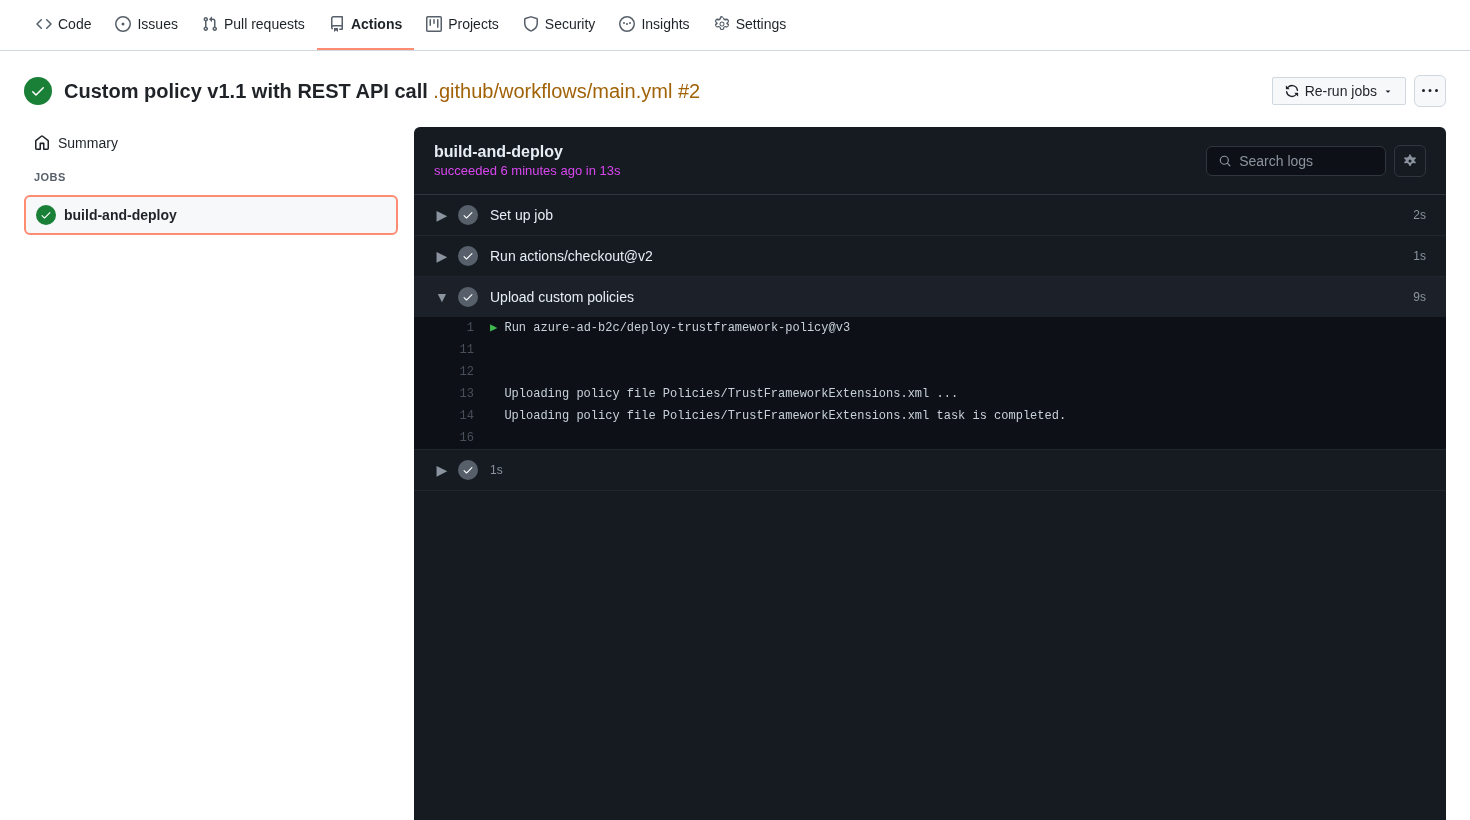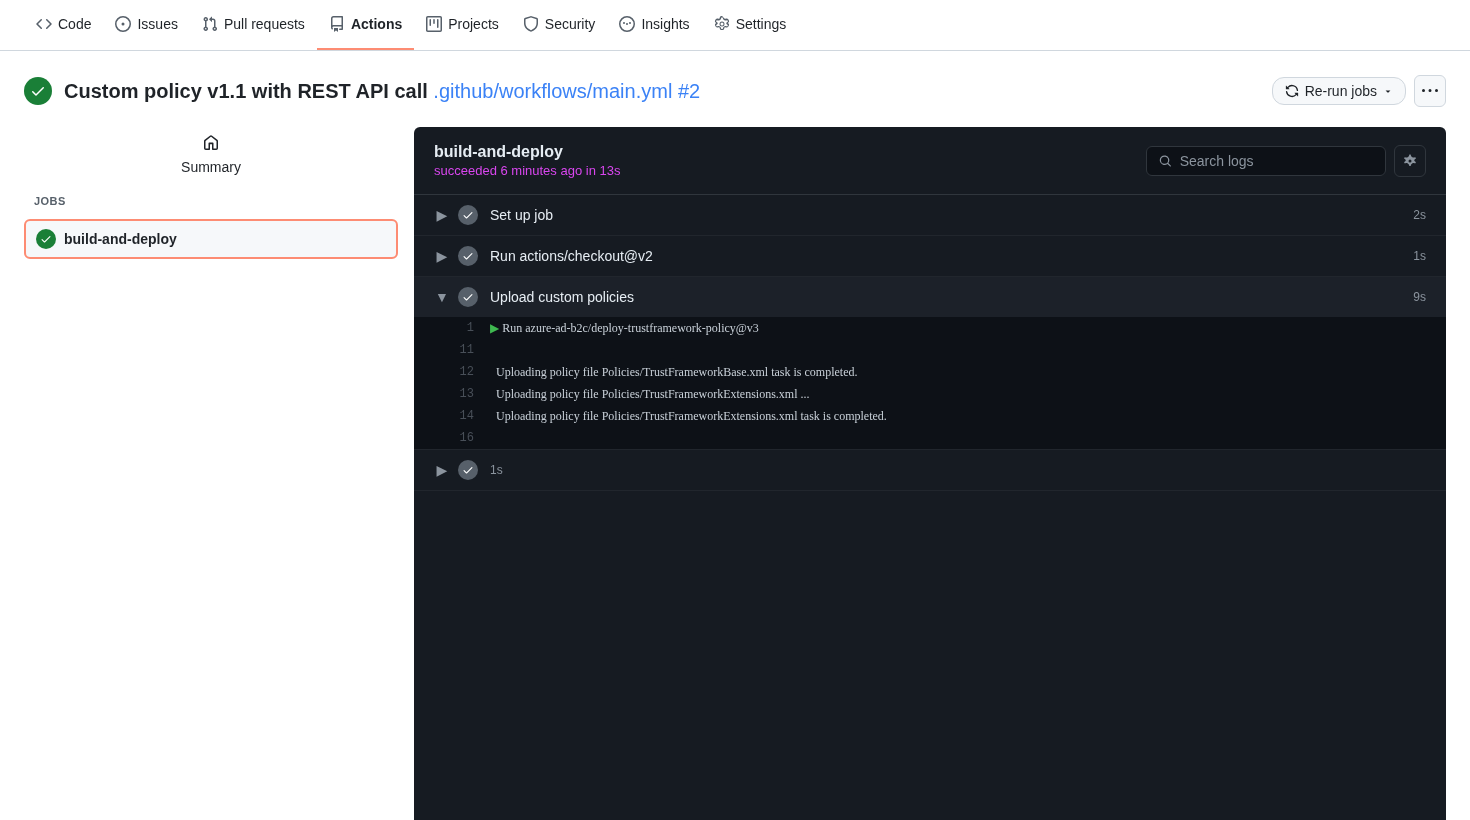--- a/index.html
+++ b/index.html
@@ -50,35 +50,35 @@
       display: flex; align-items: center; justify-content: center;
       color: white;
       font-size: 16px;
       flex-shrink: 0;
     }
     .workflow-title {
       font-size: 20px;
       font-weight: 600;
     }
     .workflow-title .filename {
-      color: #3b82f6;
+      color: #a16207;
       font-weight: 400;
     }
     .workflow-actions {
       display: flex;
       align-items: center;
       gap: 8px;
     }
     .btn-rerun {
       display: flex;
       align-items: center;
       gap: 6px;
       padding: 5px 12px;
       border: 1px solid #d0d7de;
-      border-radius: 12px;
+      border-radius: 2px;
       background: #f6f8fa;
       cursor: pointer;
       font-size: 14px;
       color: #1f2328;
     }
     .btn-more {
       display: flex;
       align-items: center;
       justify-content: center;
       width: 32px; height: 32px;
@@ -105,21 +105,20 @@
     .sidebar-summary {
       display: flex;
       align-items: center;
       gap: 8px;
       padding: 8px 10px;
       font-size: 14px;
       color: #1f2328;
       cursor: pointer;
       border-radius: 6px;
       margin-bottom: 8px;
-      flex-direction: column;
     }
     .sidebar-section-label {
       font-size: 11px;
       font-weight: 600;
       color: #57606a;
       margin-bottom: 8px;
       padding: 4px 10px;
       text-transform: uppercase;
       letter-spacing: 0.04em;
     }
@@ -179,21 +178,21 @@
       gap: 8px;
     }
     .log-search-input {
       display: flex;
       align-items: center;
       background: #0d1117;
       border: 1px solid #30363d;
       border-radius: 6px;
       padding: 6px 12px;
       gap: 8px;
-      width: 240px;
+      width: 180px;
     }
     .log-search-input input {
       background: transparent;
       border: none;
       outline: none;
       color: #8b949e;
       font-size: 14px;
       width: 100%;
     }
     .log-search-input input::placeholder { color: #8b949e; }
@@ -259,21 +258,21 @@
       line-height: 20px;
     }
     .line-num {
       color: #484f58;
       min-width: 40px;
       text-align: right;
       margin-right: 16px;
       user-select: none;
       flex-shrink: 0;
     }
-    .line-content { color: #c9d1d9; white-space: pre; font-family: Liberation Serif, serif; }
+    .line-content { color: #c9d1d9; white-space: pre; }
     .line-content .run-arrow { color: #3fb950; }
   </style>
 </head>
 <body>
 
 <nav class="top-nav">
   <a class="nav-item">
     <span class="nav-icon">
       <svg width="16" height="16" viewBox="0 0 16 16" fill="currentColor">
           <path d="M4.72 3.22a.75.75 0 011.06 1.06L2.06 8l3.72 3.72a.75.75 0 11-1.06 1.06L.47 8.53a.75.75 0 010-1.06l4.25-4.25zm6.56 0a.75.75 0 10-1.06 1.06L13.94 8l-3.72 3.72a.75.75 0 101.06 1.06l4.25-4.25a.75.75 0 000-1.06l-4.25-4.25z"></path>
@@ -454,21 +453,20 @@
           <div class="log-lines">
             <div class="log-line">
               <span class="line-num">1</span>
               <span class="line-content"><span class="run-arrow">▶</span><span> Run azure-ad-b2c/deploy-trustframework-policy@v3</span></span>
             </div>
             <div class="log-line">
               <span class="line-num">11</span>
             </div>
             <div class="log-line">
               <span class="line-num">12</span>
-              <span class="line-content">  Uploading policy file Policies/TrustFrameworkBase.xml task is completed.</span>
             </div>
             <div class="log-line">
               <span class="line-num">13</span>
               <span class="line-content">  Uploading policy file Policies/TrustFrameworkExtensions.xml ...</span>
             </div>
             <div class="log-line">
               <span class="line-num">14</span>
               <span class="line-content">  Uploading policy file Policies/TrustFrameworkExtensions.xml task is completed.</span>
             </div>
             <div class="log-line">

